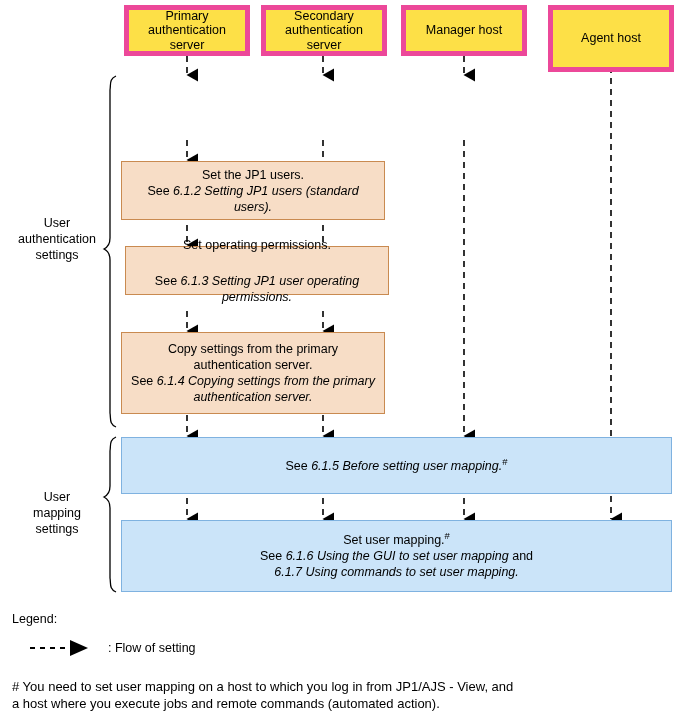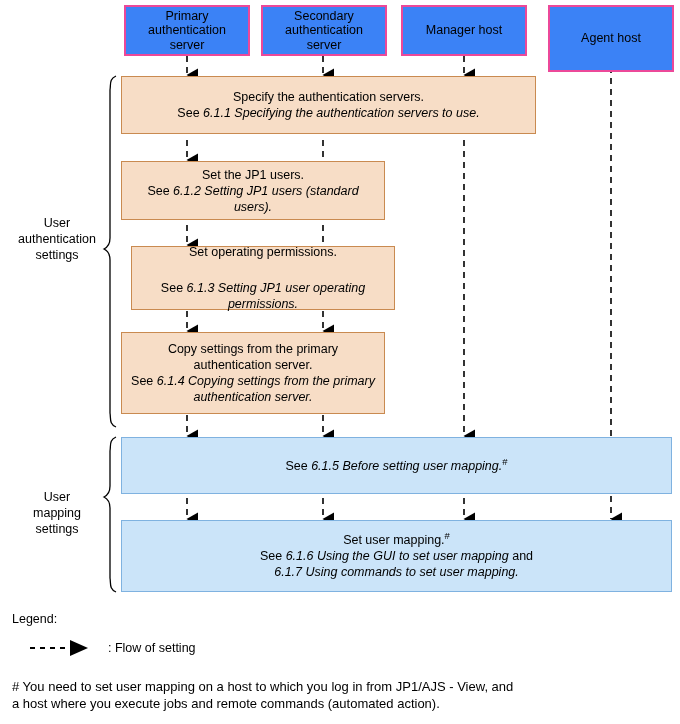--- a/index.html
+++ b/index.html
@@ -27,22 +27,22 @@
     left: 0; top: 0;
     width: 680px;
     height: 724px;
     pointer-events: none;
   }
 
   
   .host-box {
     position: absolute;
     box-sizing: border-box;
-    border: 2px solid #ec4899;
-    background: #3b82f6;
+    border: 5px solid #ec4899;
+    background: #fde047;
     display: flex;
     align-items: center;
     justify-content: center;
     text-align: center;
     font-size: 12.5px;
     line-height: 14.5px;
     padding: 2px 4px;
   }
 
   
@@ -188,31 +188,27 @@
   </div>
 
   <div class="host-box" style="left:401px; top:5px; width:126px; height:51px;">
     <span>Manager host</span>
   </div>
 
   <div class="host-box" style="left:548px; top:5px; width:126px; height:67px;">
     <span>Agent host</span>
   </div>
 
-  <div class="proc-box orange" style="left:121px; top:76px; width:415px; height:58px;">
-    <span class="proc-line">Specify the authentication servers.</span>
-    <span class="proc-line"><span>See </span><span class="it">6.1.1 Specifying the authentication servers to use.</span></span>
-  </div>
 
   <div class="proc-box orange" style="left:121px; top:161px; width:264px; height:59px;">
     <span class="proc-line">Set the JP1 users.</span>
     <span class="proc-line wrap"><span>See </span><span class="it">6.1.2 Setting JP1 users (standard users).</span></span>
   </div>
 
-  <div class="proc-box orange" style="left:131px; top:246px; width:264px; height:64px;gap:20px;">
+  <div class="proc-box orange" style="left:125px; top:246px; width:264px; height:49px;gap:20px;">
     <span class="proc-line">Set operating permissions.</span>
     <span class="proc-line wrap"><span>See </span><span class="it">6.1.3 Setting JP1 user operating permissions.</span></span>
   </div>
 
   <div class="proc-box orange" style="left:121px; top:332px; width:264px; height:82px;">
     <span class="proc-line wrap">Copy settings from the primary authentication server.</span>
     <span class="proc-line wrap"><span>See </span><span class="it">6.1.4 Copying settings from the primary authentication server.</span></span>
   </div>
 
   <div class="proc-box blue" style="left:121px; top:437px; width:551px; height:57px;">

